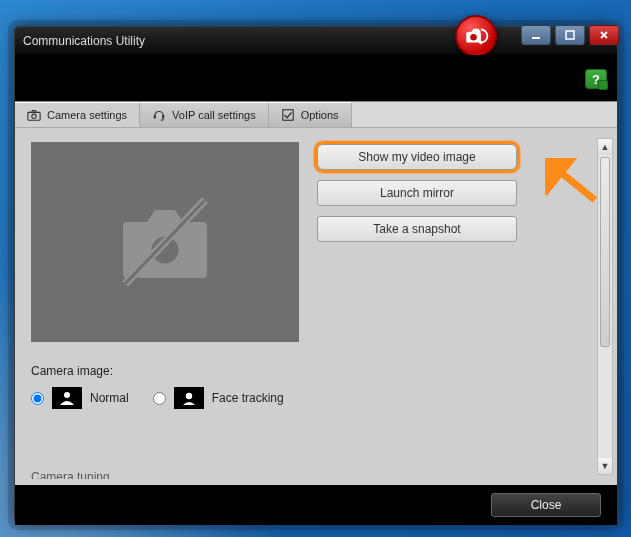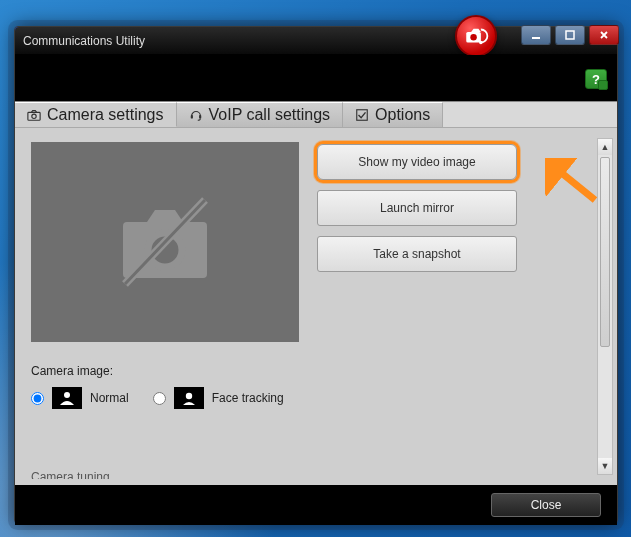--- a/index.html
+++ b/index.html
@@ -69,21 +69,21 @@
     border-radius: 2px;
   }
 
   
   .tabrow {
     display: flex; background: #d9d9d9; height: 26px;
     border-top: 1px solid #888;
   }
   .tab {
     display: flex; align-items: center; gap: 6px;
-    padding: 0 12px; font-size: 16px; color: #222;
+    padding: 0 12px; font-size: 11px; color: #222;
     border-right: 1px solid #aaa; border-top: 1px solid #fff;
     background: linear-gradient(#e8e8e8,#cfcfcf);
     cursor: pointer;
   }
   .tab.active {
     background: #cfcfcf; border-bottom: 1px solid #cfcfcf;
     position: relative; top: 0;
   }
   .tab:not(.active) { background: linear-gradient(#d0d0d0,#bcbcbc); }
   .tab svg { width: 14px; height: 14px; }
@@ -96,21 +96,21 @@
   }
   .preview {
     width: 268px; height: 200px; background: #6f6f6f;
     display: flex; align-items: center; justify-content: center;
     flex-shrink: 0;
   }
   .preview svg { width: 120px; height: 100px; opacity: 0.45; }
 
   .btncol { display: flex; flex-direction: column; gap: 10px; padding-top: 2px; }
   .action-btn {
-    width: 200px; height: 36px;
+    width: 200px; height: 26px;
     background: linear-gradient(#f2f2f2,#dcdcdc);
     border: 1px solid #9a9a9a; border-radius: 3px;
     font-size: 12px; color: #333; cursor: pointer;
   }
   .action-btn.highlight {
     box-shadow: 0 0 0 3px #ff8c1a, 0 0 0 4px rgba(255,140,26,0.4);
     border-radius: 6px;
   }
 
   

